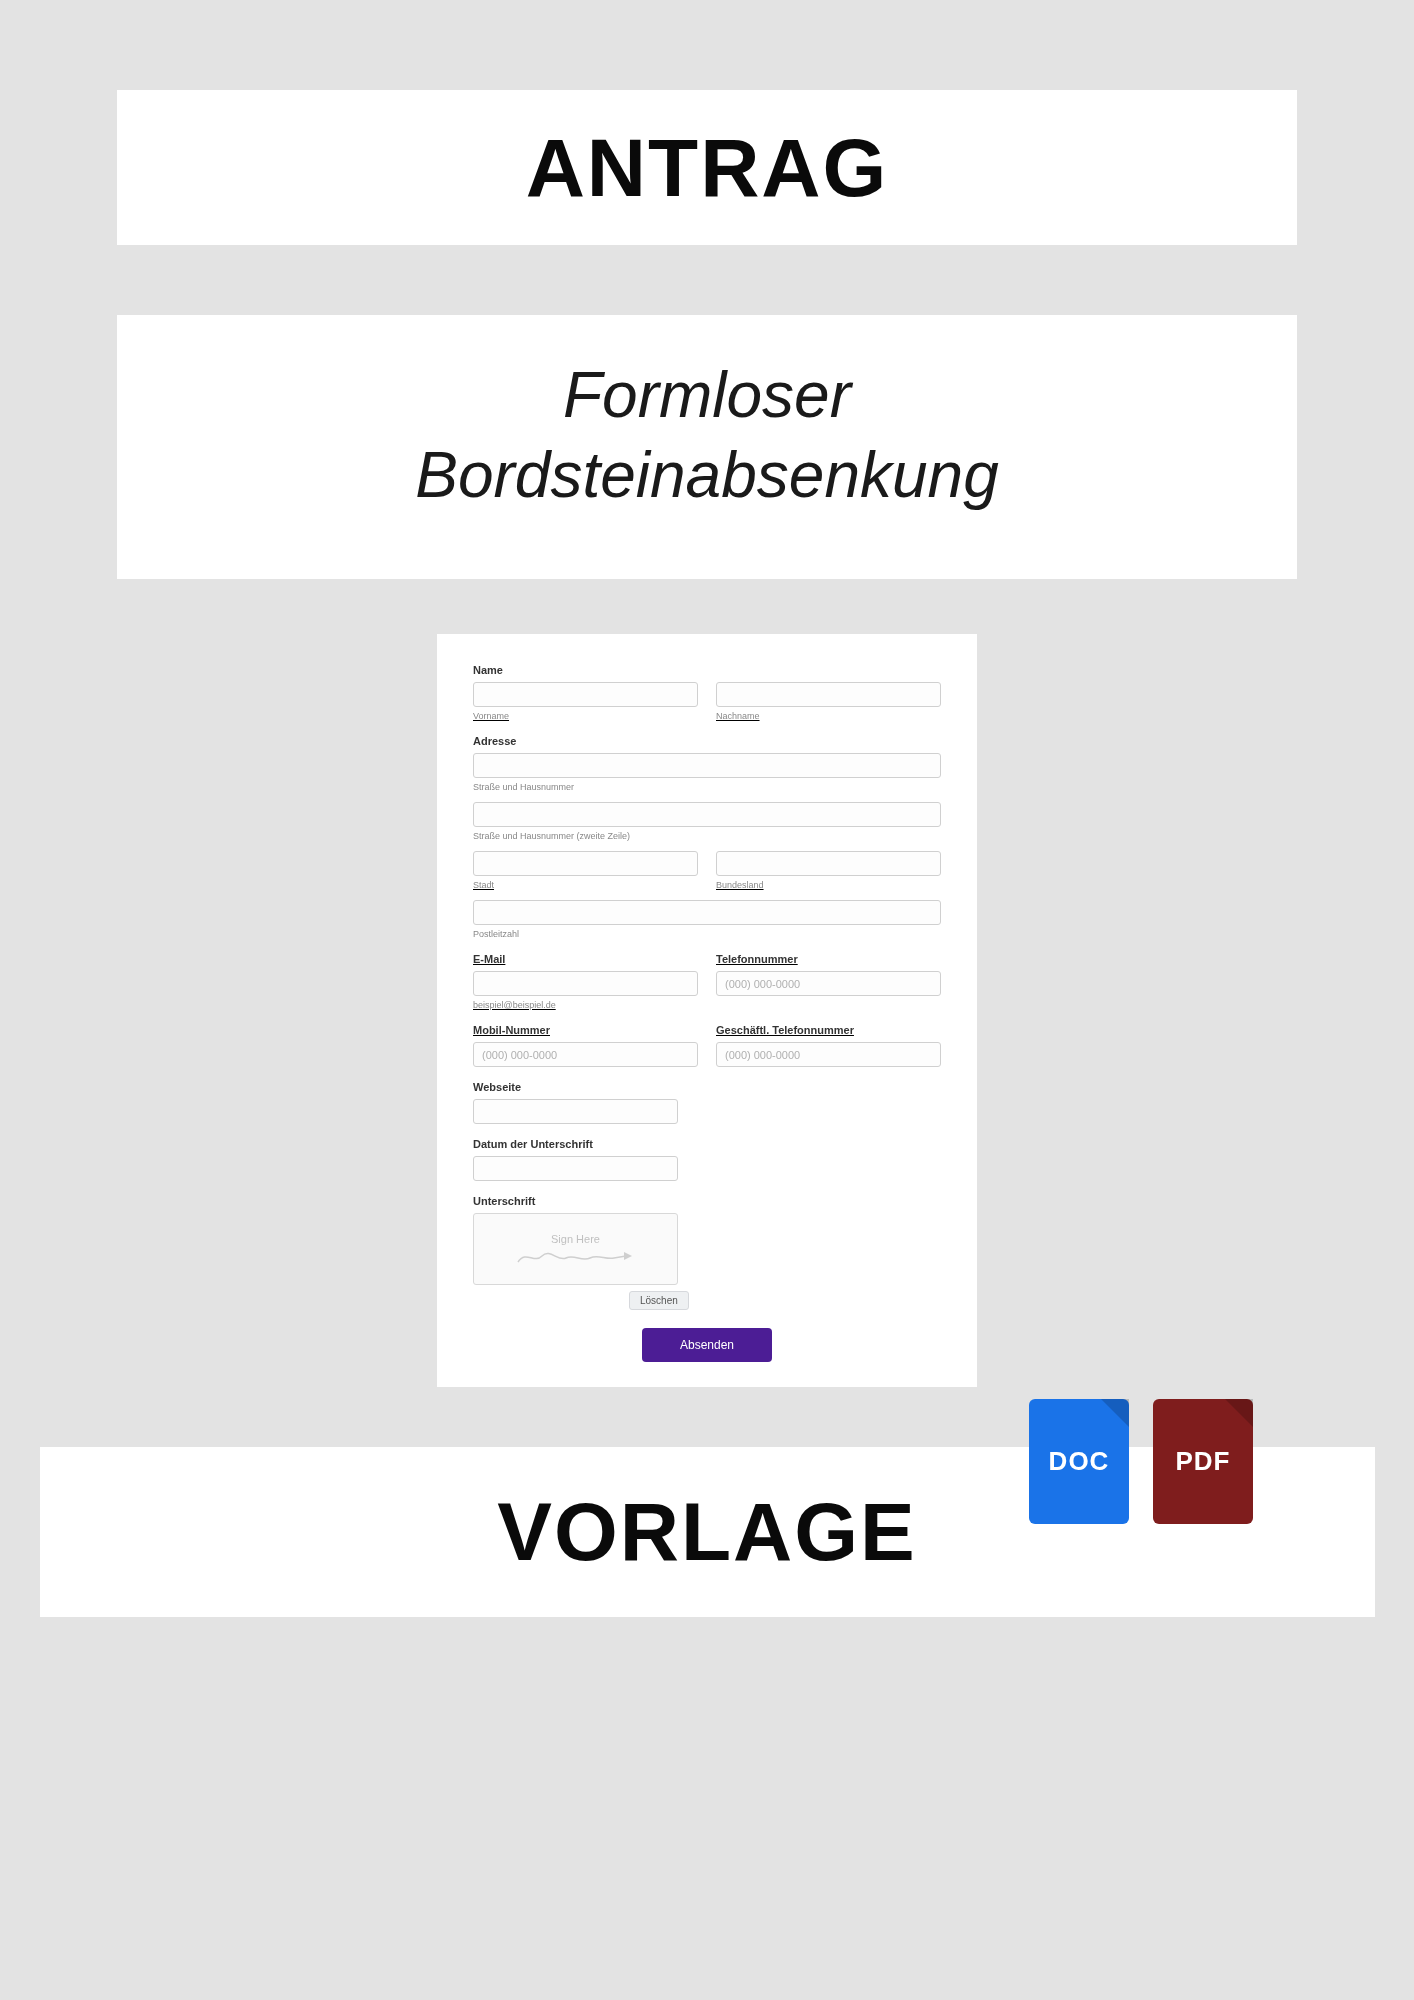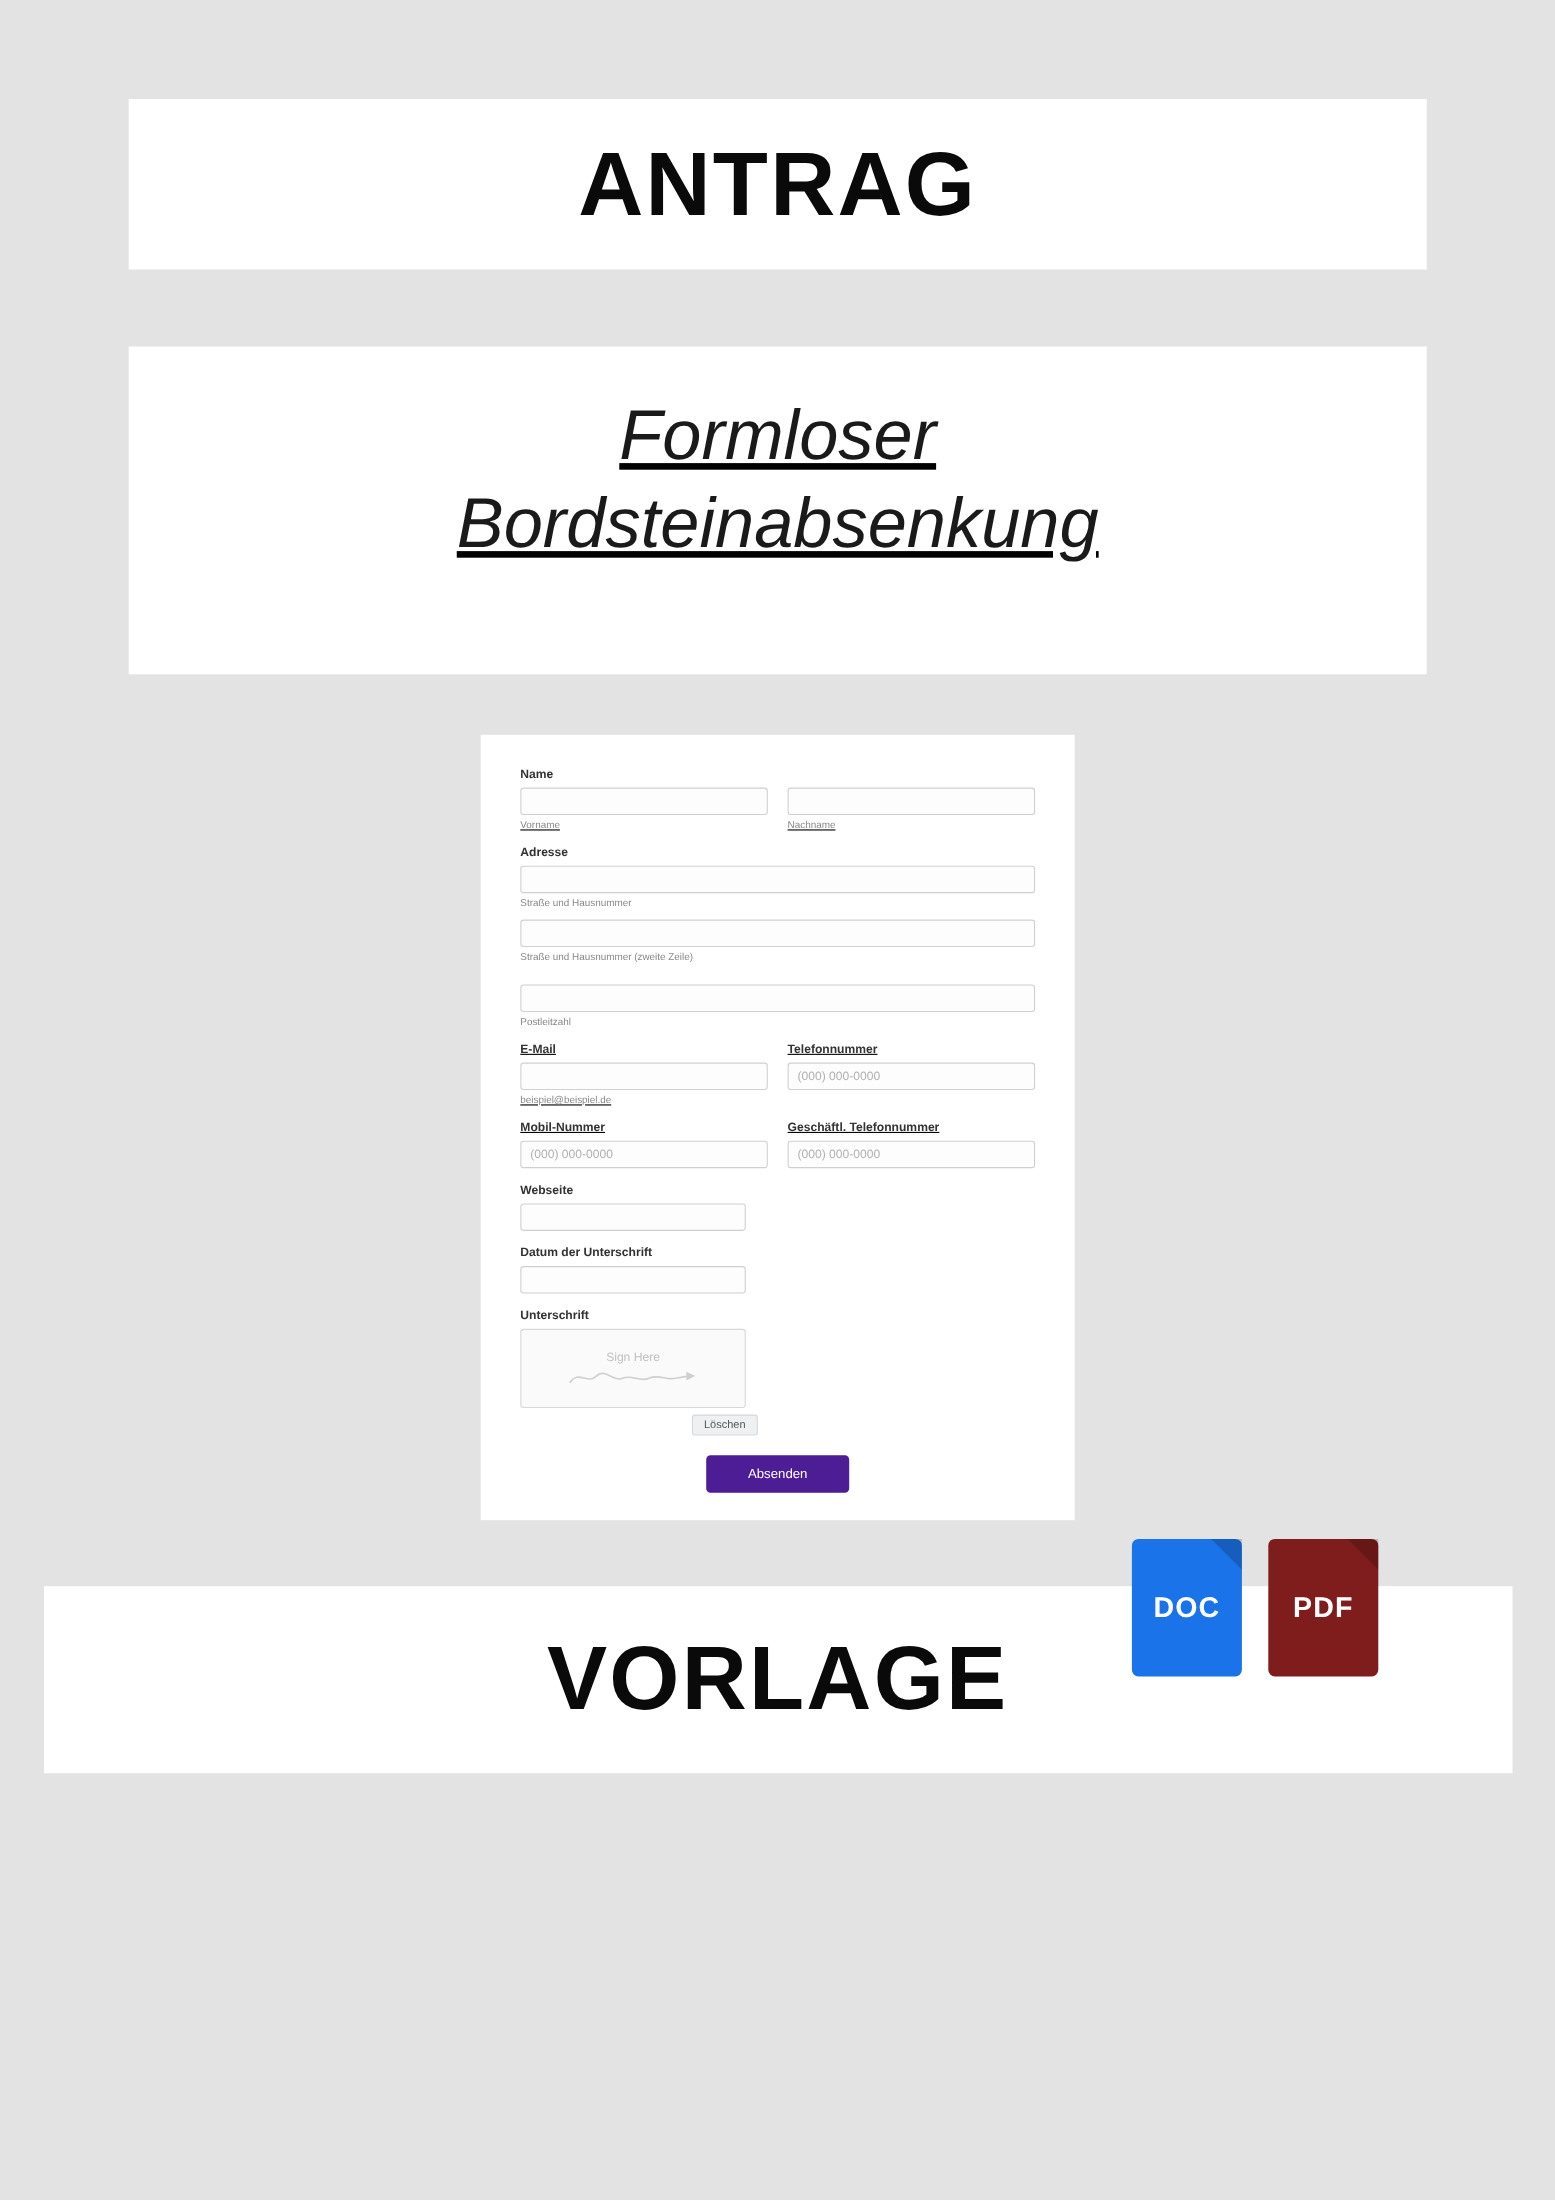--- a/index.html
+++ b/index.html
@@ -1,20 +1,20 @@
 <!DOCTYPE html>
 <html><head>
 <meta charset="utf-8">
 <style>
 * { margin:0; padding:0; box-sizing:border-box; }
 body { width:1414px; height:2000px; background:#e3e3e3; font-family:Arial,Helvetica,sans-serif; position:relative; }
 .card { background:#fff; margin:0 auto; }
 .header-card { width:1180px; height:155px; margin-top:90px; display:flex; align-items:center; justify-content:center; }
 .header-title { font-size:82px; font-weight:900; letter-spacing:2px; color:#0a0a0a; }
-.subtitle-card { width:1180px; height:298px; margin-top:70px; padding-top:40px; display:flex; align-items:flex-start; justify-content:center;text-decoration:underline; }
+.subtitle-card { width:1180px; height:264px; margin-top:70px; padding-top:40px; display:flex; align-items:flex-start; justify-content:center; }
 .subtitle-text { font-size:64px; font-style:italic; color:#1a1a1a; text-align:center; line-height:1.25; }
 .form-card { width:540px; margin:55px auto 0; padding:30px 36px 25px; background:#fff; }
 .form-label { font-size:11px; color:#333; font-weight:700; margin-bottom:6px; display:block; }
 .form-row { display:flex; gap:18px; }
 .form-col { flex:1;text-decoration:underline; }
 .form-input { width:100%; height:25px; border:1px solid #d0d0d0; border-radius:3px; padding:0 8px; font-size:11px; color:#555; background:#fdfdfd; }
 .form-input::placeholder { color:#b0b0b0; }
 .sublabel { font-size:9px; color:#888; margin-top:4px; display:block; }
 .section { margin-bottom:14px; }
 .sig-box { width:205px; height:72px; border:1px solid #d8d8d8; border-radius:3px; background:#fafafa; display:flex; align-items:center; justify-content:center; position:relative; }
@@ -63,20 +63,30 @@
   </div>
 
   <div class="section">
     <span class="form-label">Adresse</span>
     <input class="form-input" style="">
     <span class="sublabel">Straße und Hausnummer</span>
     <div style="height:10px"></div>
     <input class="form-input" style="">
     <span class="sublabel">Straße und Hausnummer (zweite Zeile)</span>
     <div style="height:10px"></div>
+    <div class="form-row">
+      <div class="form-col">
+        <input class="form-input" style="">
+        <span class="sublabel">Stadt</span>
+      </div>
+      <div class="form-col">
+        <input class="form-input" style="">
+        <span class="sublabel">Bundesland</span>
+      </div>
+    </div>
     <div style="height:10px"></div>
     <input class="form-input" style="">
     <span class="sublabel">Postleitzahl</span>
   </div>
 
   <div class="section">
     <div class="form-row">
       <div class="form-col">
         <span class="form-label">E-Mail</span>
         <input class="form-input" style="">

